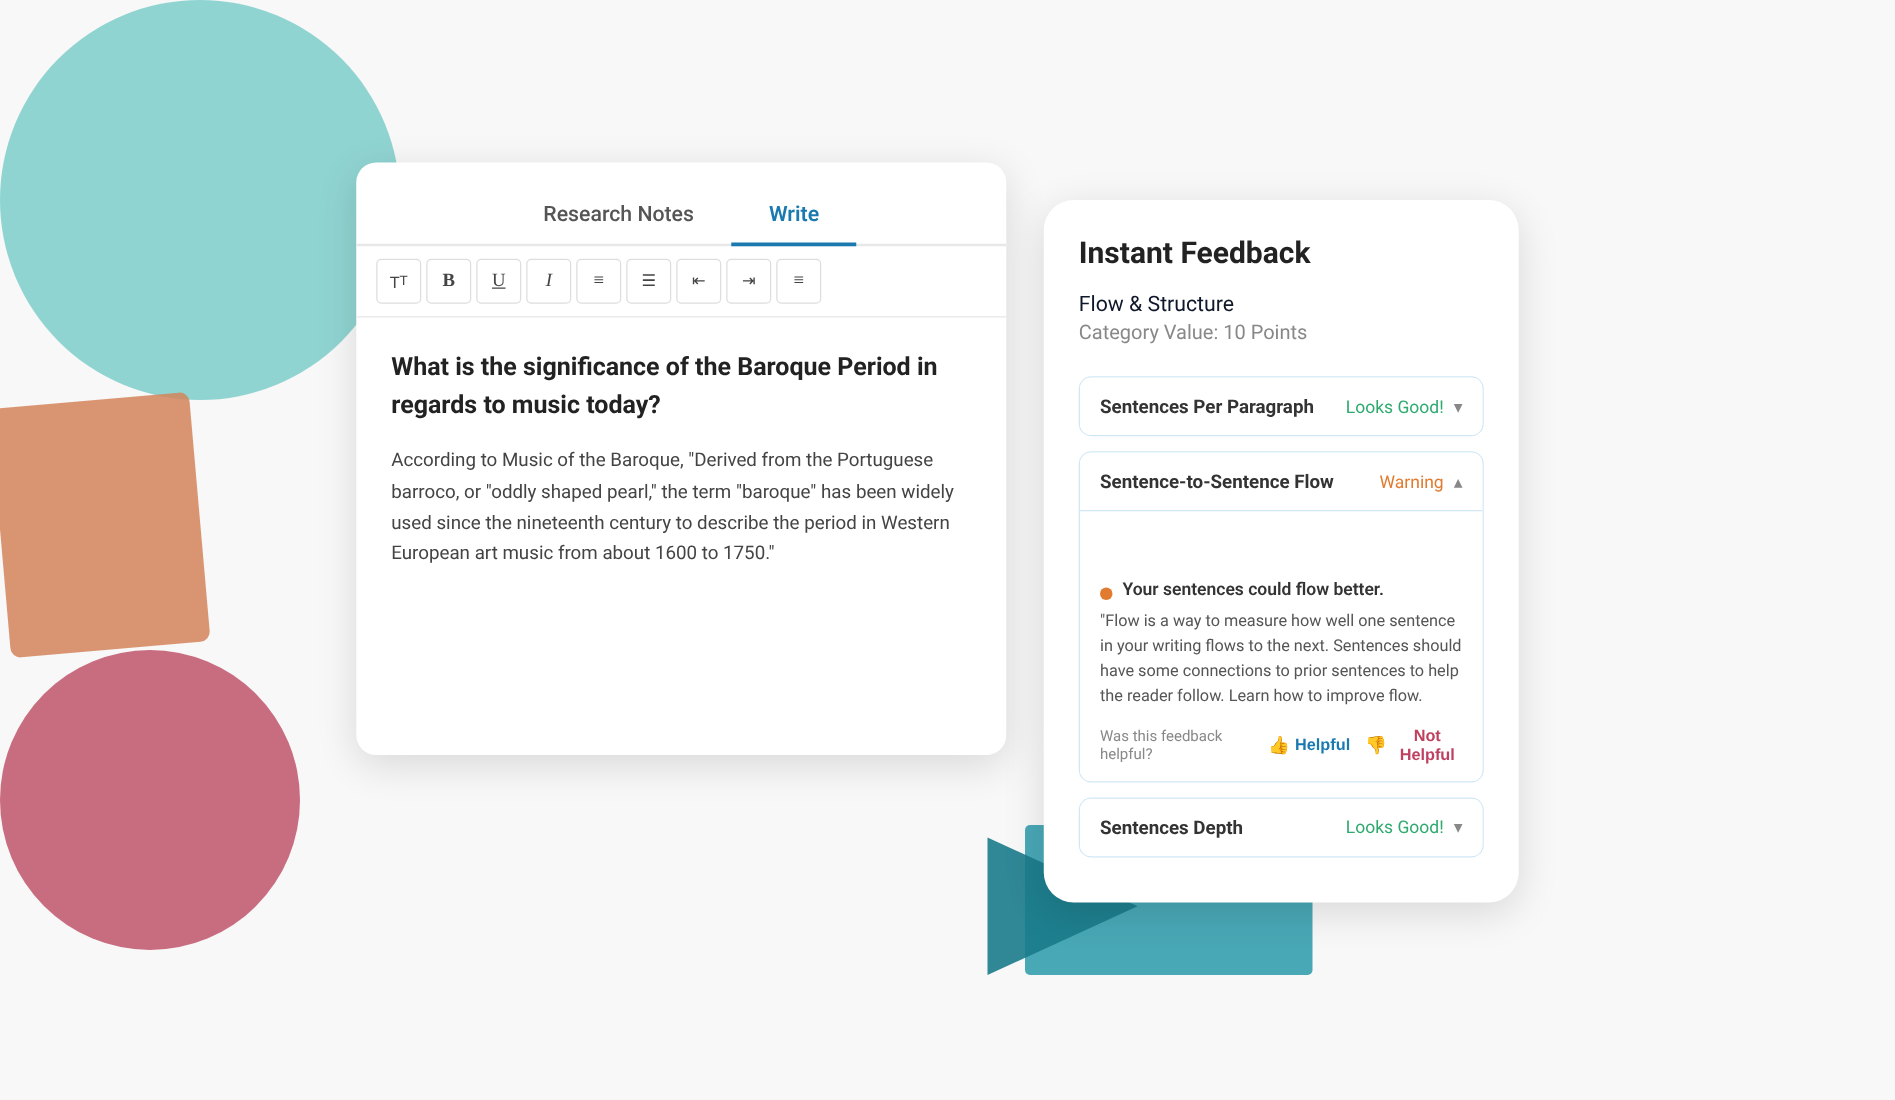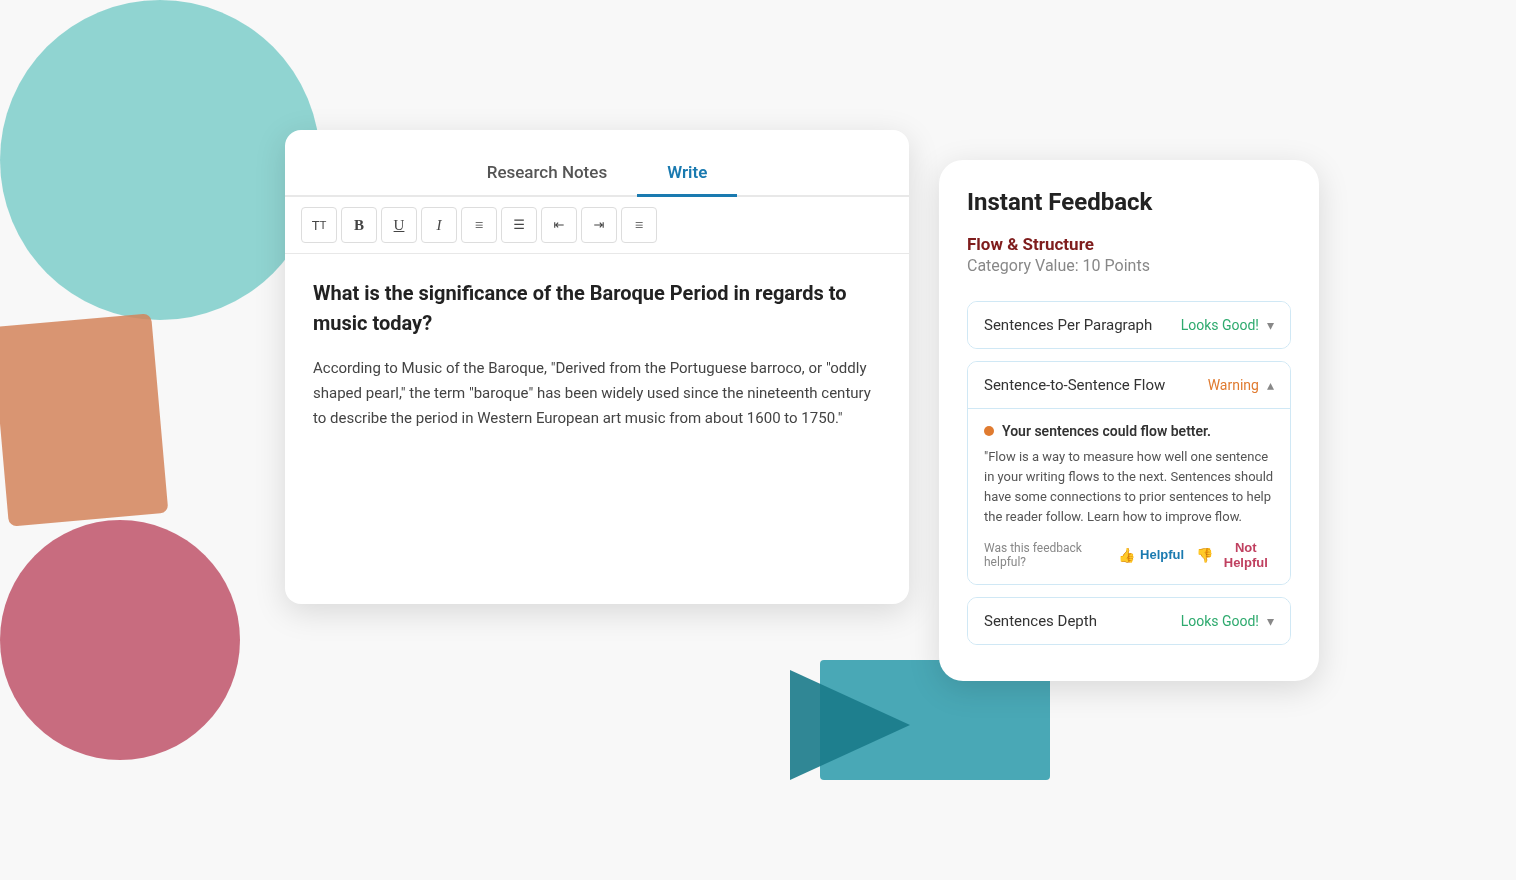--- a/index.html
+++ b/index.html
@@ -66,21 +66,21 @@
       position: absolute;
       top: 130px;
       left: 285px;
       display: flex;
       gap: 30px;
       align-items: flex-start;
     }
 
     
     .editor-card {
-      width: 624px;
+      width: 520px;
       background: #fff;
       border-radius: 16px;
       box-shadow: 0 8px 32px rgba(0,0,0,0.13);
       overflow: hidden;
       position: relative;
       z-index: 2;
     }
 
     .tabs-header {
       display: flex;
@@ -167,22 +167,22 @@
 
     .feedback-title {
       font-size: 24px;
       font-weight: 700;
       color: #222;
       margin-bottom: 18px;
     }
 
     .section-title {
       font-size: 17px;
-      font-weight: 700;
-      color: #7f1d1d;
+      font-weight: 400;
+      color: #0f172a;
       margin-bottom: 2px;
     }
 
     .section-subtitle {
       font-size: 16px;
       color: #888;
       margin-bottom: 26px;
     }
 
     .feedback-row {
@@ -196,21 +196,21 @@
       display: flex;
       align-items: center;
       justify-content: space-between;
       padding: 14px 16px;
       cursor: pointer;
       background: #fff;
     }
 
     .feedback-row-label {
       font-size: 15px;
-      font-weight: 400;
+      font-weight: 700;
       color: #333;
     }
 
     .feedback-row-status {
       display: flex;
       align-items: flex-end;
       gap: 8px;
     }
 
     .status-text {
@@ -239,21 +239,22 @@
       background: #e07b30;
       margin-right: 8px;
     }
 
     .warning-headline {
       font-size: 14px;
       font-weight: 600;
       color: #333;
       margin-bottom: 8px;
       display: flex;
-      align-items: center;
+      align-items: flex-end;
+      margin-top: 41px;
     }
 
     .warning-body {
       font-size: 13px;
       color: #555;
       line-height: 1.55;
       margin-bottom: 12px;
     }
 
     .feedback-helpful {

